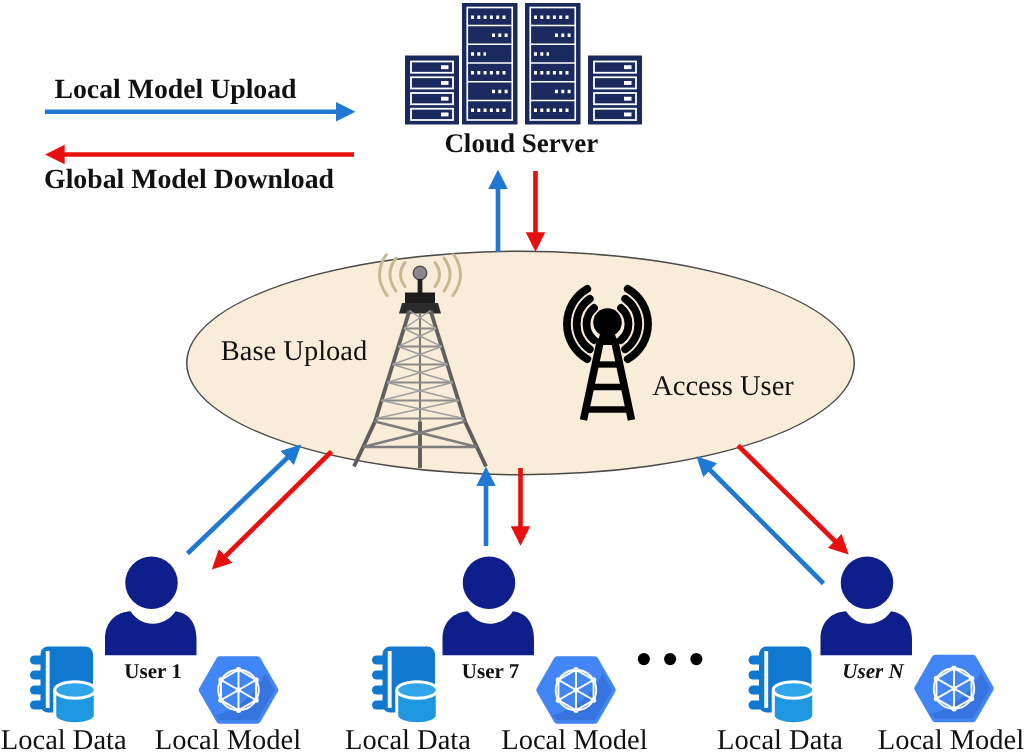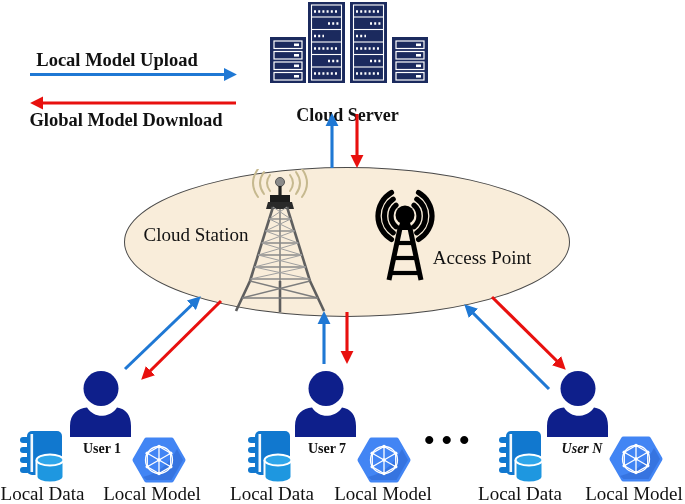--- a/index.html
+++ b/index.html
@@ -1,20 +1,20 @@
 <!DOCTYPE html>
 <html><head>
 <meta charset="utf-8">
 <style>
   html,body{margin:0;padding:0;background:#ffffff;}
   #fig{position:relative;width:685px;height:504px;background:#ffffff;overflow:hidden;
        font-family:"Liberation Serif","DejaVu Serif",serif;color:#111;}
   .abs{position:absolute;}
   .lbl{position:absolute;text-align:center;white-space:nowrap;}
-  .bold{font-weight:bold;margin-top:20px;}
+  .bold{font-weight:bold;}
   .legend-lbl{font-size:18.5px;font-weight:bold;}
   .big-lbl{font-size:19px;}
   .user-lbl{font-size:14px;font-weight:bold;}
   .bottom-lbl{font-size:19px;}
   #ellipse{position:absolute;left:124px;top:167px;width:444px;height:148px;
            background:#f9edda;border:1.6px solid #4a4a4a;border-radius:50%;}
   #dots{position:absolute;left:424px;top:424px;width:60px;height:32px;line-height:32px;
         font-size:30px;font-weight:bold;letter-spacing:7px;color:#000;}
   svg{display:block;}
   #arrow-overlay{position:absolute;left:0;top:0;z-index:6;pointer-events:none;}
@@ -99,21 +99,21 @@
         <rect x="146" y="52" width="5" height="2.6"></rect>
         <rect x="146" y="62.5" width="5" height="2.6"></rect>
         <rect x="146" y="73" width="5" height="2.6"></rect>
       </g>
     </g>
   </svg>
   <div class="lbl bold" style="left:280px;top:85px;width:135px;font-size:18px;">Cloud Server</div>
 
   <div id="ellipse"></div>
 
-  <div class="lbl big-lbl" style="left:140px;top:224px;width:112px;z-index:2;">Cloud Station</div>
+  <div class="lbl big-lbl" style="left:140px;top:224px;width:112px;z-index:2;">Base Upload</div>
 
   <svg class="abs icon" style="left:224px;top:169px;" width="113" height="144" viewBox="0 0 113 144">
 
     <g stroke="#c6b98f" stroke-width="2" fill="none" stroke-linecap="round">
       <path d="M46,6 Q40,14 46,22"></path>
       <path d="M40,3 Q32,14 40,25"></path>
       <path d="M34,0 Q24,14 34,28"></path>
       <path d="M66,6 Q72,14 66,22"></path>
       <path d="M72,3 Q80,14 72,25"></path>
       <path d="M78,0 Q88,14 78,28"></path>
@@ -178,21 +178,21 @@
     </g>
     <g stroke="#000" stroke-width="5.2" fill="none" stroke-linecap="round">
       <path d="M22,19.3 A14,14 0 0 0 22,40.7"></path>
       <path d="M19.2,13.2 A20.5,20.5 0 0 0 19.2,46.8"></path>
       <path d="M17.5,6.6 A27,27 0 0 0 17.5,53.4"></path>
       <path d="M40,19.3 A14,14 0 0 1 40,40.7"></path>
       <path d="M42.8,13.2 A20.5,20.5 0 0 1 42.8,46.8"></path>
       <path d="M44.5,6.6 A27,27 0 0 1 44.5,53.4"></path>
     </g>
   </svg>
-  <div class="lbl big-lbl" style="left:428px;top:247px;width:108px;z-index:2;">Access Point</div>
+  <div class="lbl big-lbl" style="left:428px;top:247px;width:108px;z-index:2;">Access User</div>
 
   <svg class="abs icon" style="left:68px;top:370px;" width="65" height="67" viewBox="0 0 65 67">
     <circle cx="33" cy="18.5" r="17.5" fill="#0e1f8b"></circle>
     <path d="M2,67 L2,56 C2,44 10,38 19,37.5 C23,43.5 29,46.2 35,45.8 C41.5,45.3 46.5,41.5 49,37.5 C57.5,38.5 63,45 63,56 L63,67 Z" fill="#0e1f8b"></path>
   </svg>
   <div class="lbl user-lbl" style="left:67px;top:441px;width:70px;">User 1</div>
   <svg class="abs icon" style="left:17px;top:430px;" width="50" height="53" viewBox="0 0 50 53">
     <g fill="#1178cf">
       <rect x="3" y="7" width="10" height="6" rx="3"></rect>
       <rect x="3" y="17" width="10" height="6" rx="3"></rect>

